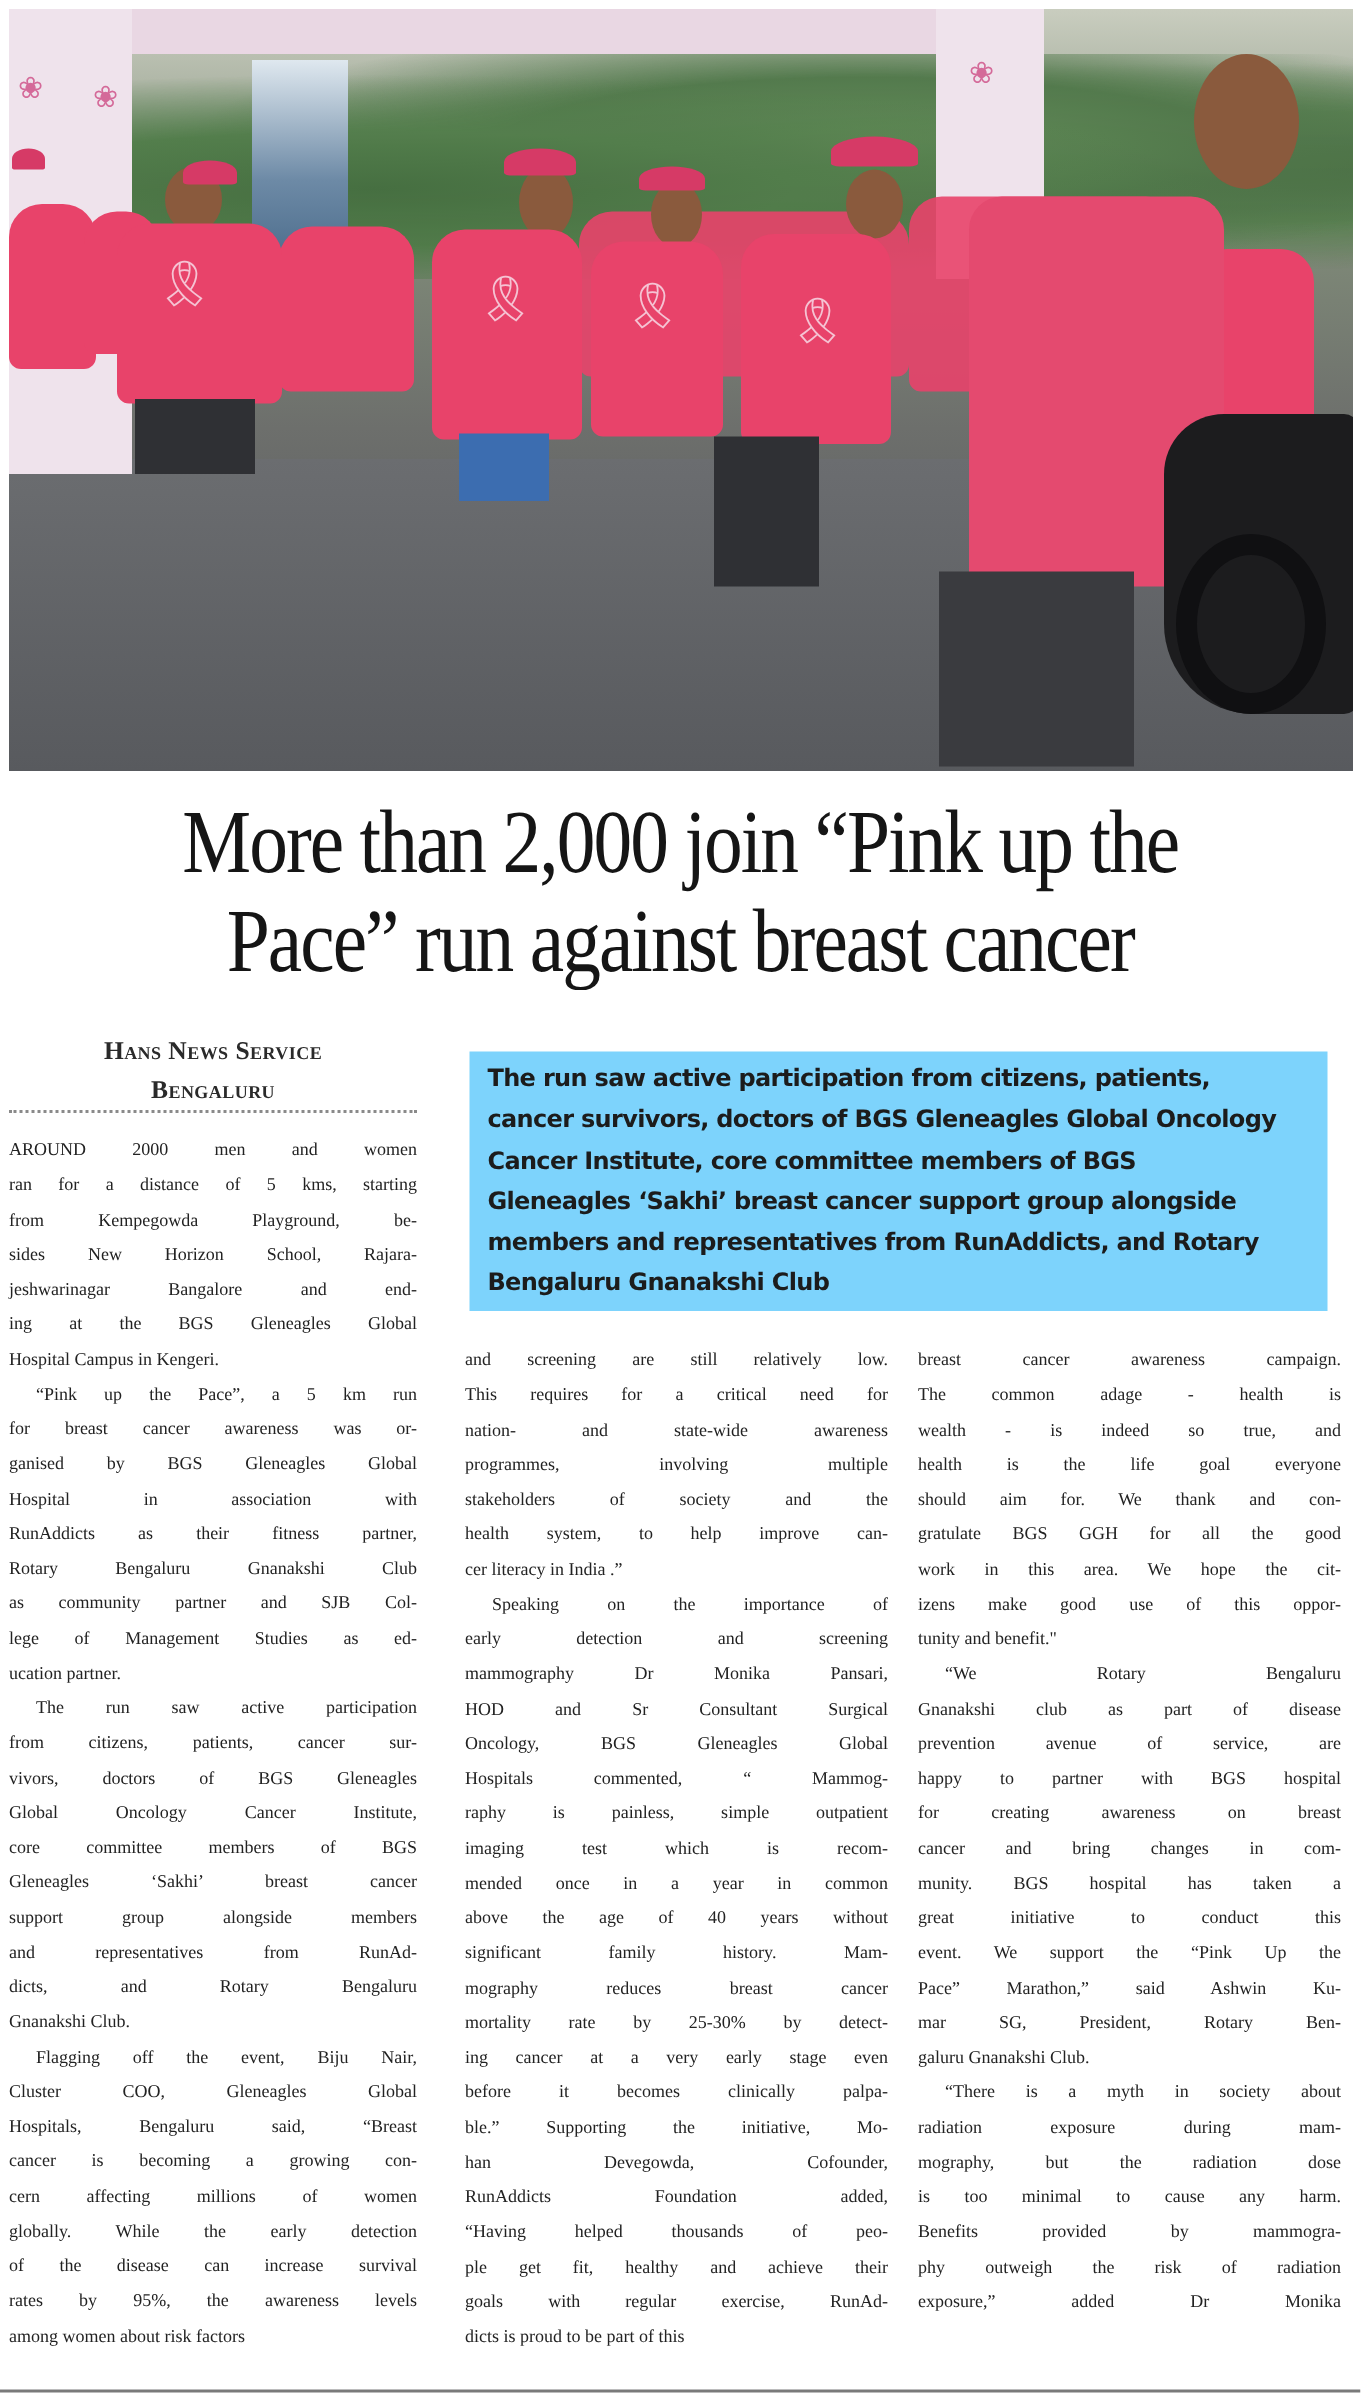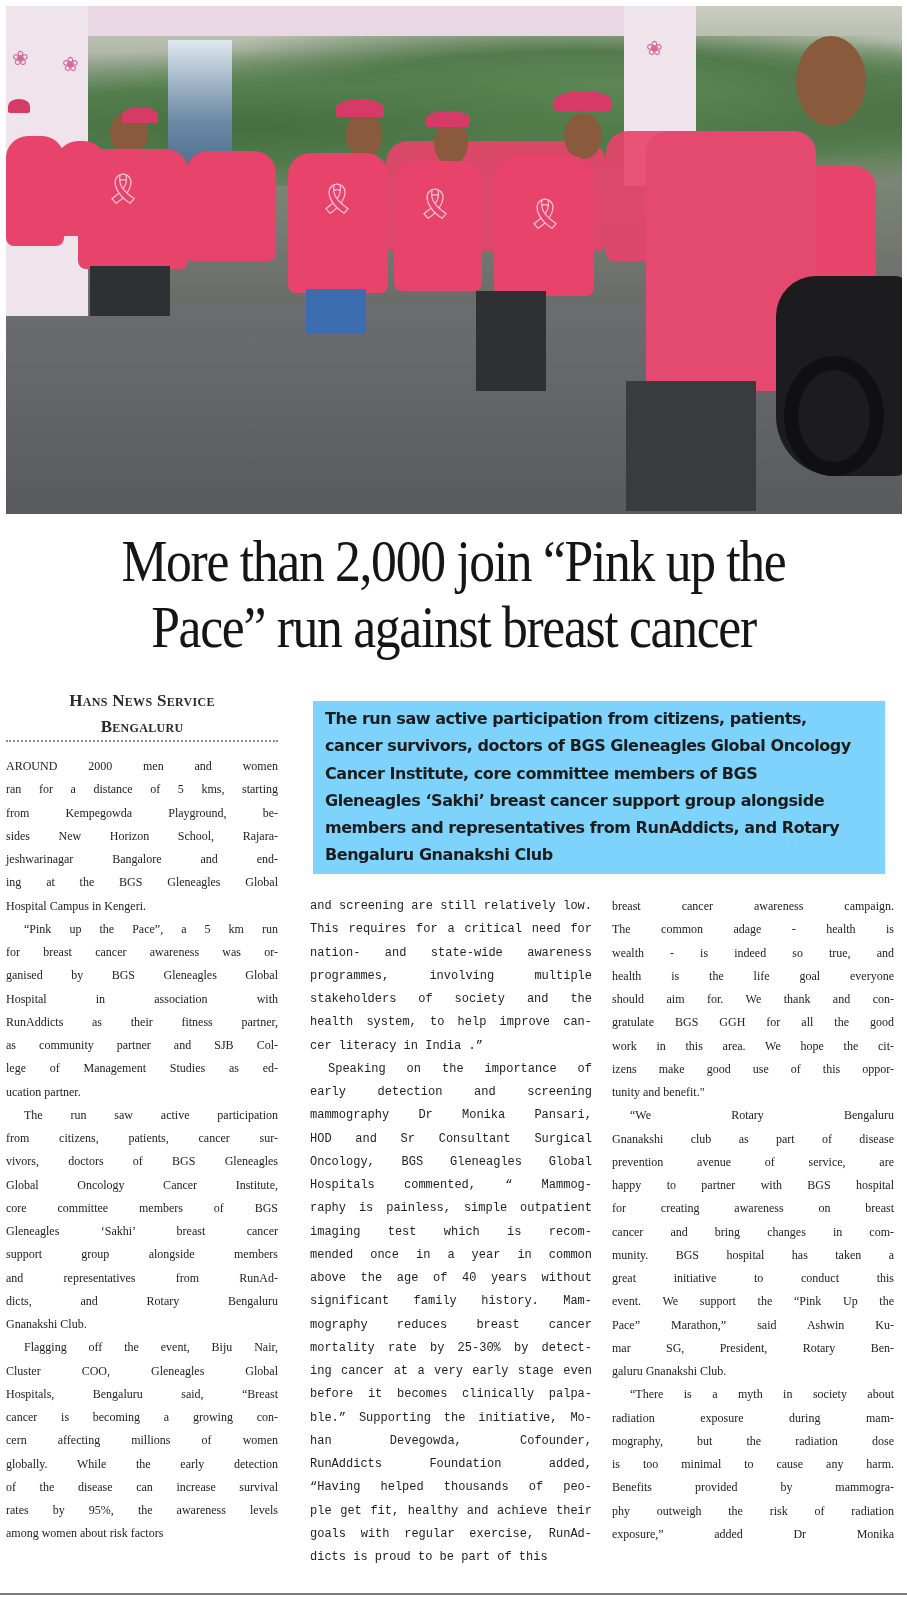--- a/index.html
+++ b/index.html
@@ -44,21 +44,21 @@
   .pullquote p { margin:0; font-family:"DejaVu Sans", "Liberation Sans", sans-serif; font-weight:bold;
                  font-size:16px; line-height:27.3px; color:#1c1c1c; letter-spacing:-0.45px; white-space:nowrap; }
   .pullquote .ql { display:block; }
 
   
   .col { position:absolute; font-size:12px; line-height:23.25px; color:#222; }
   .col .ln { display:block; white-space:nowrap; text-align:justify; text-align-last:justify; height:23.25px; overflow:visible; }
   .col .ln.last { text-align-last:left; }
   .col .ln.indent { padding-left:18px; }
   .col1 { left:6px; top:755px; width:272px; }
-  .col2 { left:310px; top:895px; width:282px;font-family:Liberation Mono, monospace; }
+  .col2 { left:310px; top:895px; width:282px; }
   .col3 { left:612px; top:895px; width:282px; }
   .col1 .ln { transform-origin:0 0; }
 
   .bottom-rule { position:absolute; left:0; top:1593px; width:907px; border-top:2px solid #7a7a7a; }
 </style>
 </head>
 <body>
 
 <div class="photo">
   <div class="trees"></div>
@@ -140,20 +140,21 @@
     <span class="ln">from Kempegowda Playground, be-</span>
     <span class="ln">sides New Horizon School, Rajara-</span>
     <span class="ln">jeshwarinagar Bangalore and end-</span>
     <span class="ln">ing at the BGS Gleneagles Global</span>
     <span class="ln last">Hospital Campus in Kengeri.</span>
     <span class="ln indent">“Pink up the Pace”, a 5 km run</span>
     <span class="ln">for breast cancer awareness was or-</span>
     <span class="ln">ganised by BGS Gleneagles Global</span>
     <span class="ln">Hospital in association with</span>
     <span class="ln">RunAddicts as their fitness partner,</span>
+    <span class="ln">Rotary Bengaluru Gnanakshi Club</span>
     <span class="ln">as community partner and SJB Col-</span>
     <span class="ln">lege of Management Studies as ed-</span>
     <span class="ln last">ucation partner.</span>
     <span class="ln indent">The run saw active participation</span>
     <span class="ln">from citizens, patients, cancer sur-</span>
     <span class="ln">vivors, doctors of BGS Gleneagles</span>
     <span class="ln">Global Oncology Cancer Institute,</span>
     <span class="ln">core committee members of BGS</span>
     <span class="ln">Gleneagles ‘Sakhi’ breast cancer</span>
     <span class="ln">support group alongside members</span>

